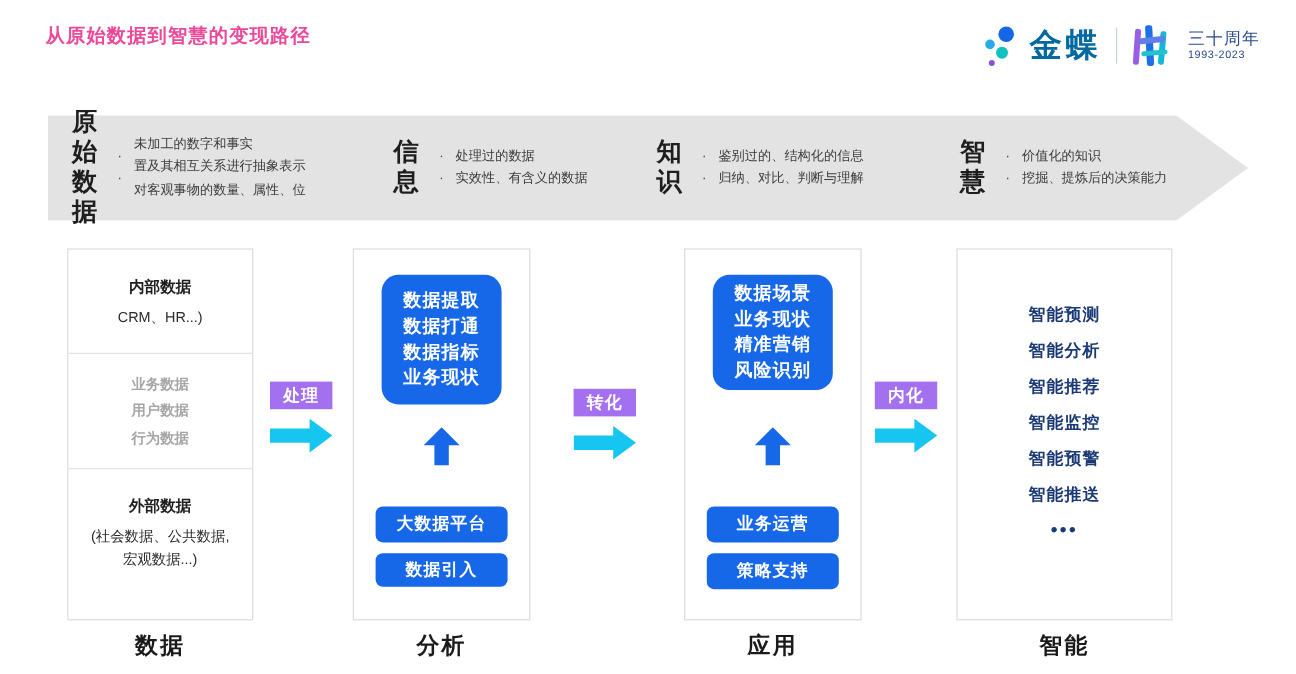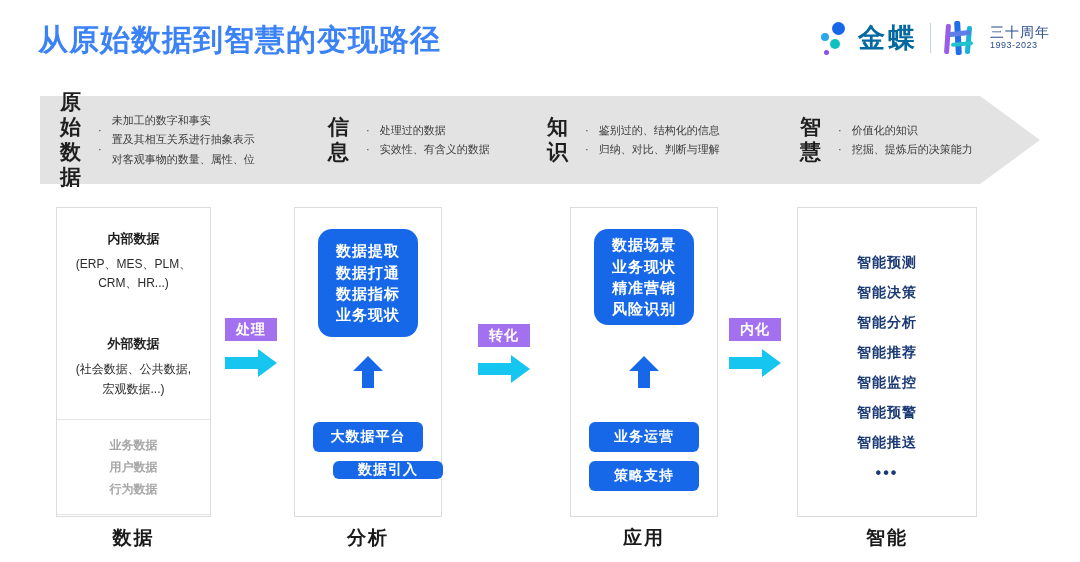--- a/index.html
+++ b/index.html
@@ -14,23 +14,23 @@
     overflow: hidden;
     font-family: "Liberation Sans", "DejaVu Sans", sans-serif;
     color: #222;
   }
 
   
   #page-title {
     position: absolute;
     left: 38px;
     top: 20px;
-    font-size: 30px;
-    font-weight: bold;
-    color: #3b82f6;
+    font-size: 16px;
+    font-weight: bold;
+    color: #ec4899;
     letter-spacing: 1px;
     white-space: nowrap;
   }
 
   #brand-logo {
     position: absolute;
     right: 30px;
     top: 16px;
     display: flex;
     align-items: center;
@@ -218,21 +218,21 @@
     border-radius: 6px;
     color: #ffffff;
     font-size: 14px;
     font-weight: bold;
     letter-spacing: 1px;
     display: flex;
     align-items: center;
     justify-content: center;
   }
   #pill-bigdata  { left: 313px; top: 422px; width: 110px; height: 30px; }
-  #pill-ingest   { left: 313px; top: 461px; width: 110px; height: 18px; margin-left: 20px; }
+  #pill-ingest   { left: 313px; top: 461px; width: 110px; height: 28px; }
   #pill-biz-ops  { left: 589px; top: 422px; width: 110px; height: 30px; }
   #pill-strategy { left: 589px; top: 461px; width: 110px; height: 30px; }
 
   
   #intel-list {
     position: absolute;
     left: 797px;
     top: 255px;
     width: 180px;
     text-align: center;
@@ -388,36 +388,35 @@
         <div>挖掘、提炼后的决策能力</div>
       </div>
     </div>
   </div>
 </div>
 
 <div class="col-card" id="col-data">
   <div class="data-sec data-sec-top">
     <div class="data-title">内部数据</div>
     <div class="data-sub">
-      <div>(ERP、MES、PLM、</div>
       <div>CRM、HR...)</div>
     </div>
+  </div>
+  <div class="data-sec data-sec-mid">
+    <div class="data-mid-line">业务数据</div>
+    <div class="data-mid-line">用户数据</div>
+    <div class="data-mid-line">行为数据</div>
   </div>
   <div class="data-sec data-sec-bot">
     <div class="data-title">外部数据</div>
     <div class="data-sub">
       <div>(社会数据、公共数据,</div>
       <div>宏观数据...)</div>
     </div>
   </div>
-  <div class="data-sec data-sec-mid">
-    <div class="data-mid-line">业务数据</div>
-    <div class="data-mid-line">用户数据</div>
-    <div class="data-mid-line">行为数据</div>
-  </div>
 </div>
 
 <div class="col-card" id="col-analysis"></div>
 
 <div class="blue-panel" id="panel-analysis">
   <div>数据提取</div>
   <div>数据打通</div>
   <div>数据指标</div>
   <div>业务现状</div>
 </div>
@@ -445,21 +444,20 @@
     <polygon points="15,0 30,15 21,15 21,32 9,32 9,15 0,15" fill="#1668e8"></polygon>
   </svg>
 </div>
 
 <div class="blue-pill" id="pill-biz-ops">业务运营</div>
 <div class="blue-pill" id="pill-strategy">策略支持</div>
 
 <div class="col-card" id="col-intel"></div>
 <div id="intel-list">
   <div>智能预测</div>
-  <div>智能决策</div>
   <div>智能分析</div>
   <div>智能推荐</div>
   <div>智能监控</div>
   <div>智能预警</div>
   <div>智能推送</div>
   <div class="ellipsis">•••</div>
 </div>
 
 <div class="connector" id="conn-1">
   <span class="conn-badge">处理</span>

